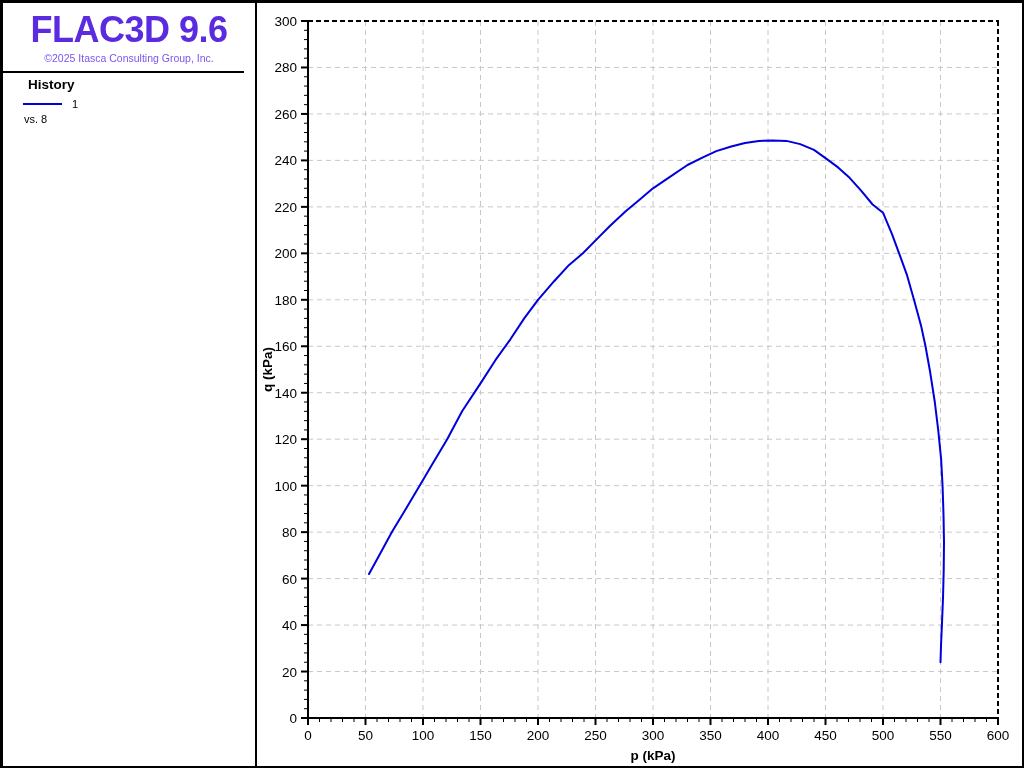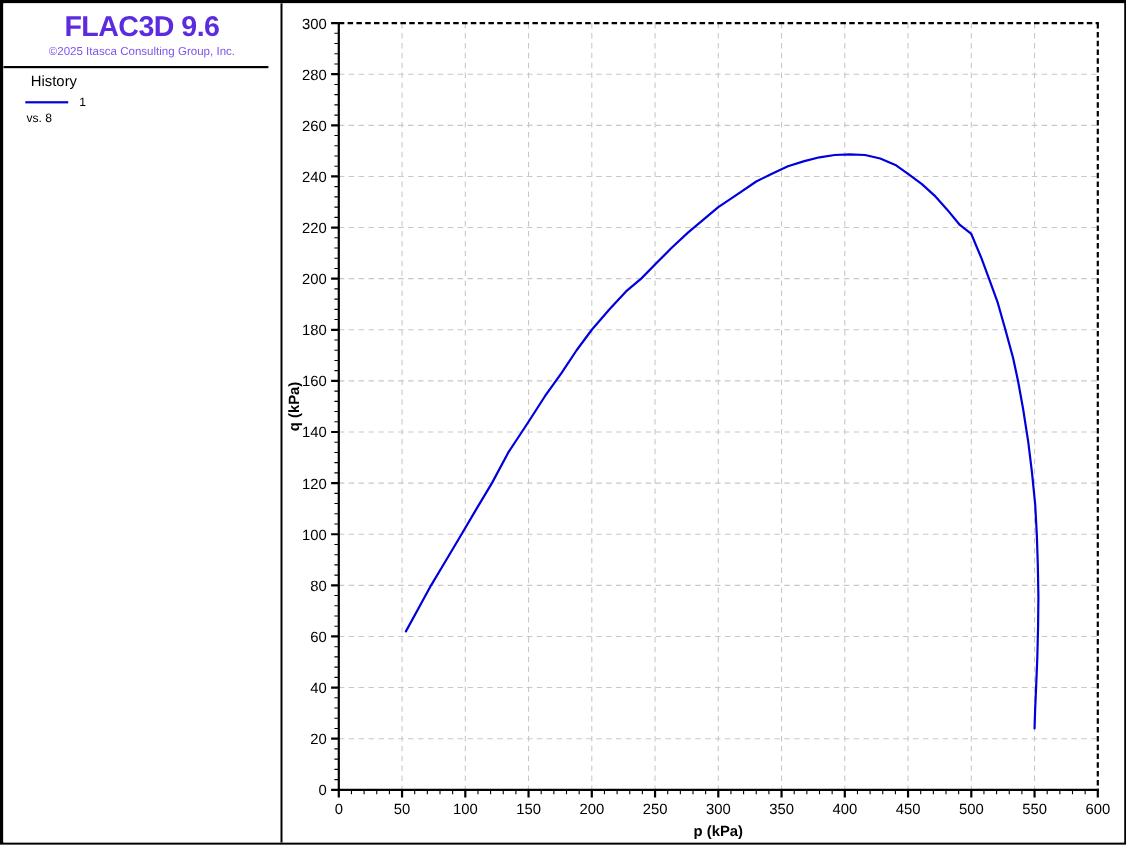--- a/index.html
+++ b/index.html
@@ -19,21 +19,21 @@
   .sidebar {
     position: absolute;
     left: 0; top: 0;
     width: 252px; height: 763px;
     background: #ffffff;
   }
 
   .app-title {
     margin-top: 6px;
     text-align: center;
-    font-size: 26px;
+    font-size: 36px;
     font-weight: bold;
     letter-spacing: -0.5px;
   }
 
   .copyright {
     margin-top: 1px;
     text-align: center;
     font-size: 10.5px;
   }
 
@@ -41,21 +41,21 @@
     margin-top: 7px;
     margin-left: 0px;
     width: 241px;
     height: 2px;
     background: #000000;
   }
 
   .history-header {
     margin: 4px 0 0 9px;
     font-size: 13.5px;
-    font-weight: normal;
+    font-weight: bold;
     color: #000000;
     padding-left: 16px;
   }
 
   .legend-row {
     margin: 6px 0 0 20px;
     display: flex;
     align-items: center;
     height: 12px;
   }

